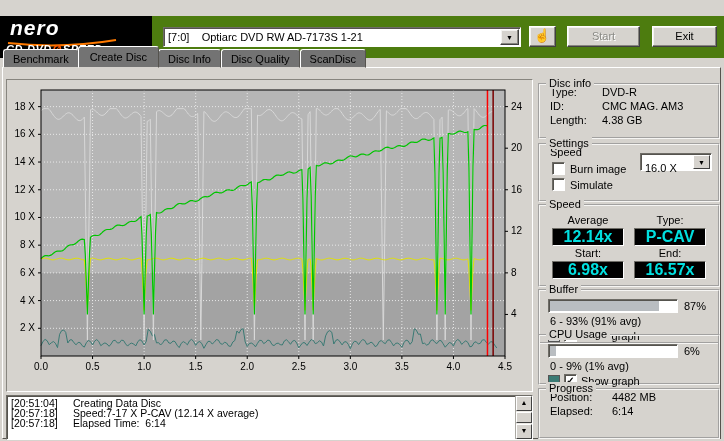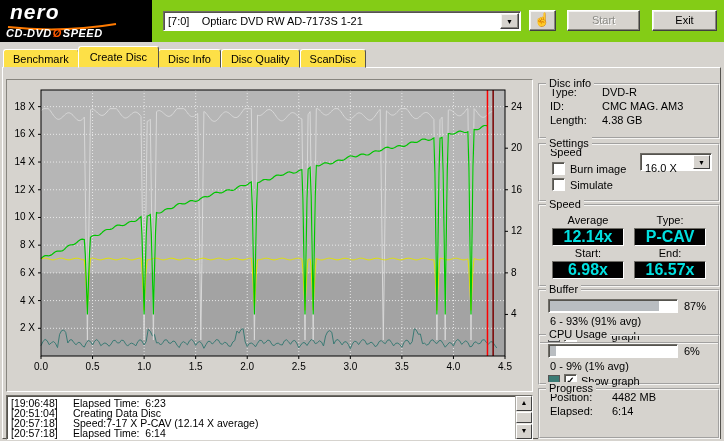--- a/index.html
+++ b/index.html
@@ -3,39 +3,39 @@
 <meta charset="utf-8">
 <style>
   html,body{margin:0;padding:0}
   body{
     width:724px;height:441px;position:relative;overflow:hidden;
     background:#d6d3ce;
     font-family:"Liberation Sans",sans-serif;font-size:11px;color:#000;
     -webkit-font-smoothing:none;
   }
   
-  .topbar{position:absolute;left:0;top:0;width:724px;height:42px;background:#84cc16}
+  .topbar{position:absolute;left:0;top:16px;width:724px;height:42px;background:#4d7c0f}
   .logo{position:absolute;left:0;top:0;width:152px;height:42px;background:#000;color:#fff;overflow:hidden}
   .logo .brand{position:absolute;left:10px;top:0px;font:italic bold 21px "Liberation Sans",sans-serif;letter-spacing:1px}
   .logo .swoosh{position:absolute;left:6px;top:22px}
   .logo .product{position:absolute;left:6px;top:27px;font:italic bold 11px "Liberation Sans",sans-serif;letter-spacing:.5px;white-space:pre}
   .logo .oslash{color:#ff5a00;font-weight:bold;padding:0 1px}
   .sunken{background:#fff;border:1px solid;border-color:#6e6c66 #fff #fff #6e6c66;box-shadow:inset 1px 1px 0 #55534e}
   .raisedb{background:#d6d3ce;border:1px solid;border-color:#fff #404040 #404040 #fff;box-shadow:inset -1px -1px 0 #87857f,inset 1px 1px 0 #f4f3f1}
   .combo{position:absolute;left:163px;top:11px;width:358px;height:20px;display:flex;box-sizing:border-box}
   .combo-txt{flex:1;padding:3px 4px 0;white-space:pre;overflow:hidden;font-size:11px}
   .combo-btn{width:17px;margin:1px;text-align:center;font-size:7px;line-height:16px;color:#000}
   .w95btn{position:absolute;box-sizing:border-box;text-align:center;cursor:default}
   .toolbtn{left:529px;top:10px;width:27px;height:21px;font-size:13px;line-height:18px;color:#c49a02}
   .startbtn{left:567px;top:10px;width:73px;height:21px;line-height:18px}
   .exitbtn{left:652px;top:10px;width:65px;height:21px;line-height:18px}
   .dis{color:#8a8a85;text-shadow:1px 1px 0 #fff}
   
   .tabs{position:absolute;left:3px;top:46px;height:22px;display:flex;align-items:flex-end;z-index:5}
-  .tab{box-sizing:border-box;height:19px;padding:3px 9px 0;background:#fde047;
+  .tab{box-sizing:border-box;height:19px;padding:3px 9px 0;background:#737373;
        border:1px solid;border-color:#fff #55534e #d6d3ce #fff;border-radius:3px 3px 0 0;white-space:nowrap}
   .tab.active{height:22px;padding:4px 11px 0;z-index:6;border-bottom-color:#d6d3ce;margin:0 -1px}
   
   .content{position:absolute;left:2px;top:67px;width:719px;height:372px;box-sizing:border-box;
            background:#d6d3ce;border:1px solid;border-color:#fff #55534e #55534e #fff;z-index:1}
   
   .chart-wrap{position:absolute;left:3px;top:11px;width:527px;height:313px;box-sizing:border-box;
               border:1px solid;border-color:#87857f #fff #fff #87857f;background:#d6d3ce}
   svg text{font-family:"Liberation Sans",sans-serif}
   
@@ -194,21 +194,20 @@
         <text x="394.8888888888889" y="290" text-anchor="middle" font-size="10" fill="#000">3.5</text>
         <line x1="446.4444444444444" y1="276" x2="446.4444444444444" y2="279" stroke="#000"></line>
         <text x="446.4444444444444" y="290" text-anchor="middle" font-size="10" fill="#000">4.0</text>
         <line x1="498" y1="276" x2="498" y2="279" stroke="#000"></line>
         <text x="498" y="290" text-anchor="middle" font-size="10" fill="#000">4.5</text>
       </svg>
   </div>
 
   <div class="log">
     <div class="log-lines">
-      <div class="log-line"><span class="log-time">[19:06:48]</span><span class="log-text">Elapsed Time:  6:23</span></div>
       <div class="log-line"><span class="log-time">[20:51:04]</span><span class="log-text">Creating Data Disc</span></div>
       <div class="log-line"><span class="log-time">[20:57:18]</span><span class="log-text">Speed:7-17 X P-CAV (12.14 X average)</span></div>
       <div class="log-line"><span class="log-time">[20:57:18]</span><span class="log-text">Elapsed Time:  6:14</span></div>
     </div>
     <div class="log-scroll">
       <div class="sb-btn">▲</div>
       <div class="sb-track">
           <div class="sb-thumb"></div>
         </div>
       <div class="sb-btn">▼</div>

